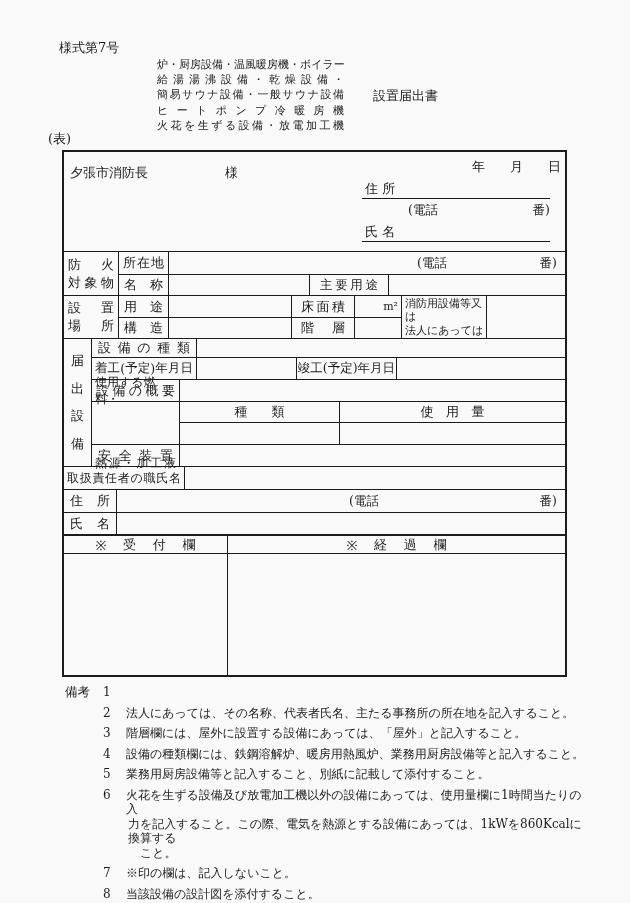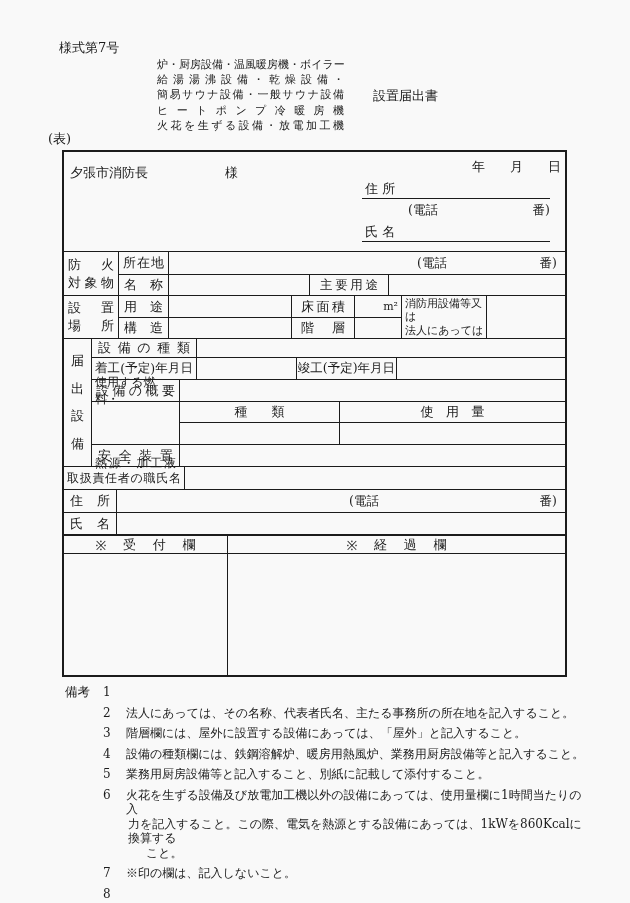--- a/index.html
+++ b/index.html
@@ -53,21 +53,21 @@
   .fuel-cell .l2{width:100%;padding:0 3px;}
   .m2cell{justify-content:flex-end;padding-right:3px;font-size:11px;}
 
   
   .notes{left:65px;top:685px;width:520px;font-size:12px;}
   .note-item{display:flex;margin-bottom:6px;line-height:14.5px;}
   .note-biko{width:38px;flex:0 0 38px;font-size:12.5px;}
   .note-no{width:23px;flex:0 0 23px;}
   .note-text{flex:1;}
   .ind2{margin-left:2px;}
-  .ind14{margin-left:20px;}
+  .ind14{margin-left:14px;}
 </style>
 </head>
 <body>
 
 <div class="page">
 
   <div class="abs form-no">様式第7号</div>
 
   <div class="abs title-block">
     <div class="title-line jc">
@@ -454,16 +454,17 @@
       </div>
     </div>
     <div class="note-item">
       <div class="note-biko"></div>
       <div class="note-no">7</div>
       <div class="note-text">※印の欄は、記入しないこと。</div>
     </div>
     <div class="note-item">
       <div class="note-biko"></div>
       <div class="note-no">8</div>
+      <div class="note-text">当該設備の設計図を添付すること。</div>
     </div>
   </div>
 
 </div>
 
 </body></html>

